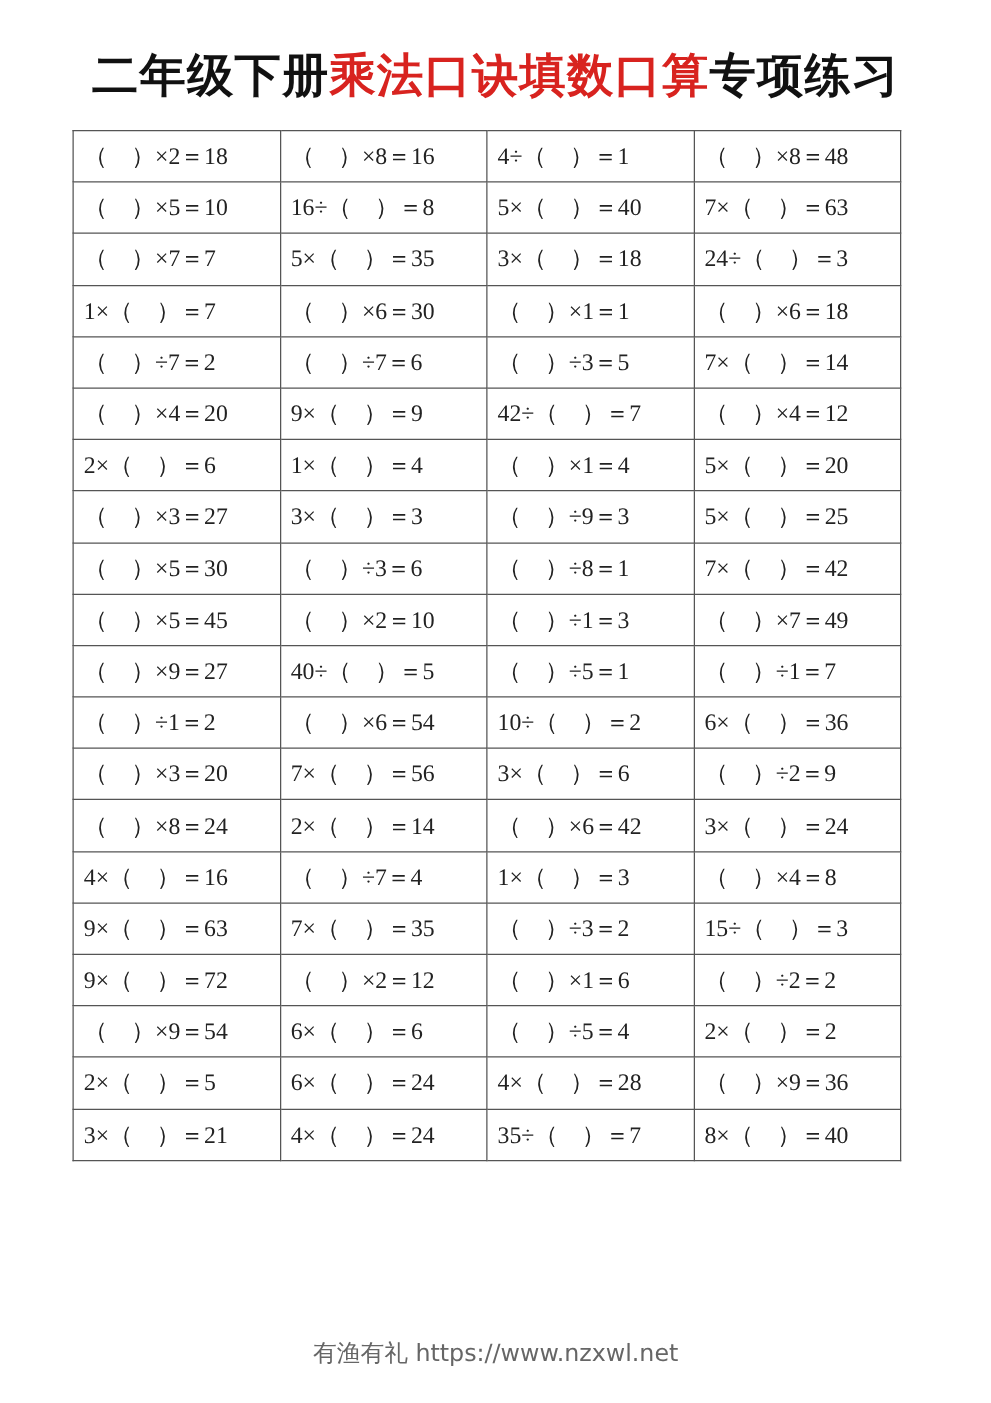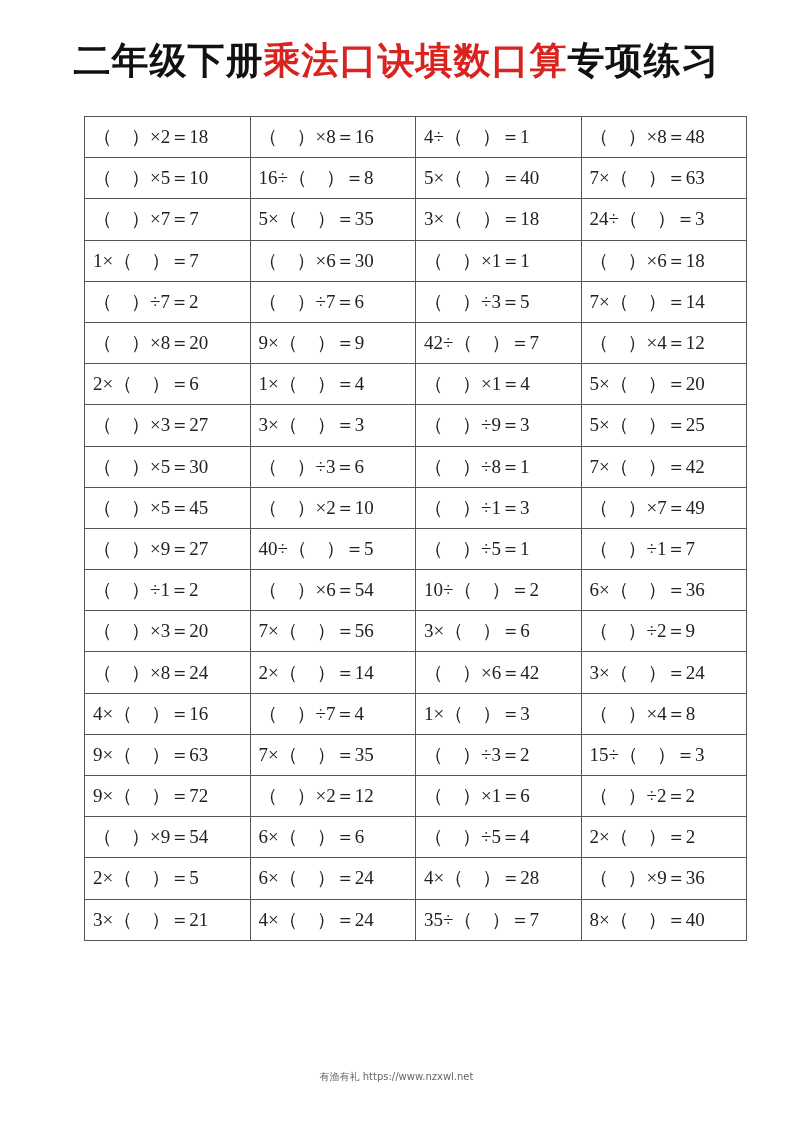--- a/index.html
+++ b/index.html
@@ -5,33 +5,33 @@
   html, body { margin: 0; padding: 0; background: #ffffff; }
   body { width: 793px; height: 1122px; position: relative; overflow: hidden; }
   .title {
     position: absolute; left: 0; top: 36px; width: 793px;
     text-align: center; font-family: "DejaVu Sans", sans-serif;
     font-size: 37px; font-weight: bold; letter-spacing: 1px; color: #111;
     line-height: 50px;
   }
   .title .red { color: #d8231f; }
   table.sheet {
-    position: absolute; left: 58px; top: 116px;
-    width: 662px; border-collapse: collapse; table-layout: fixed; margin-left: 26px;
+    position: absolute; left: 58px; top: 104px;
+    width: 662px; border-collapse: collapse; table-layout: fixed;
   }
   table.sheet td {
     border: 1px solid #555; height: 41.2px; padding: 0 0 0 8px;
     font-family: "Liberation Serif", "DejaVu Serif", serif;
     font-size: 19px; color: #222; white-space: pre; vertical-align: middle;
     box-sizing: border-box;
   }
   table.sheet col { width: 165.5px; }
   .footer {
     position: absolute; left: 0; top: 1070px; width: 793px; text-align: center;
-    font-family: "DejaVu Sans", sans-serif; font-size: 10px; color: #666;
+    font-family: "DejaVu Sans", sans-serif; font-size: 19px; color: #666;
   }
 </style>
 </head>
 <body>
 
 <div class="title"><span>二年级下册</span><span class="red">乘法口诀填数口算</span><span>专项练习</span></div>
 
 <table class="sheet">
   <colgroup>
       <col>
@@ -64,21 +64,21 @@
         <td>（　）×1＝1</td>
         <td>（　）×6＝18</td>
       </tr>
       <tr>
         <td>（　）÷7＝2</td>
         <td>（　）÷7＝6</td>
         <td>（　）÷3＝5</td>
         <td>7×（　）＝14</td>
       </tr>
       <tr>
-        <td>（　）×8＝20</td>
+        <td>（　）×4＝20</td>
         <td>9×（　）＝9</td>
         <td>42÷（　）＝7</td>
         <td>（　）×4＝12</td>
       </tr>
       <tr>
         <td>2×（　）＝6</td>
         <td>1×（　）＝4</td>
         <td>（　）×1＝4</td>
         <td>5×（　）＝20</td>
       </tr>

